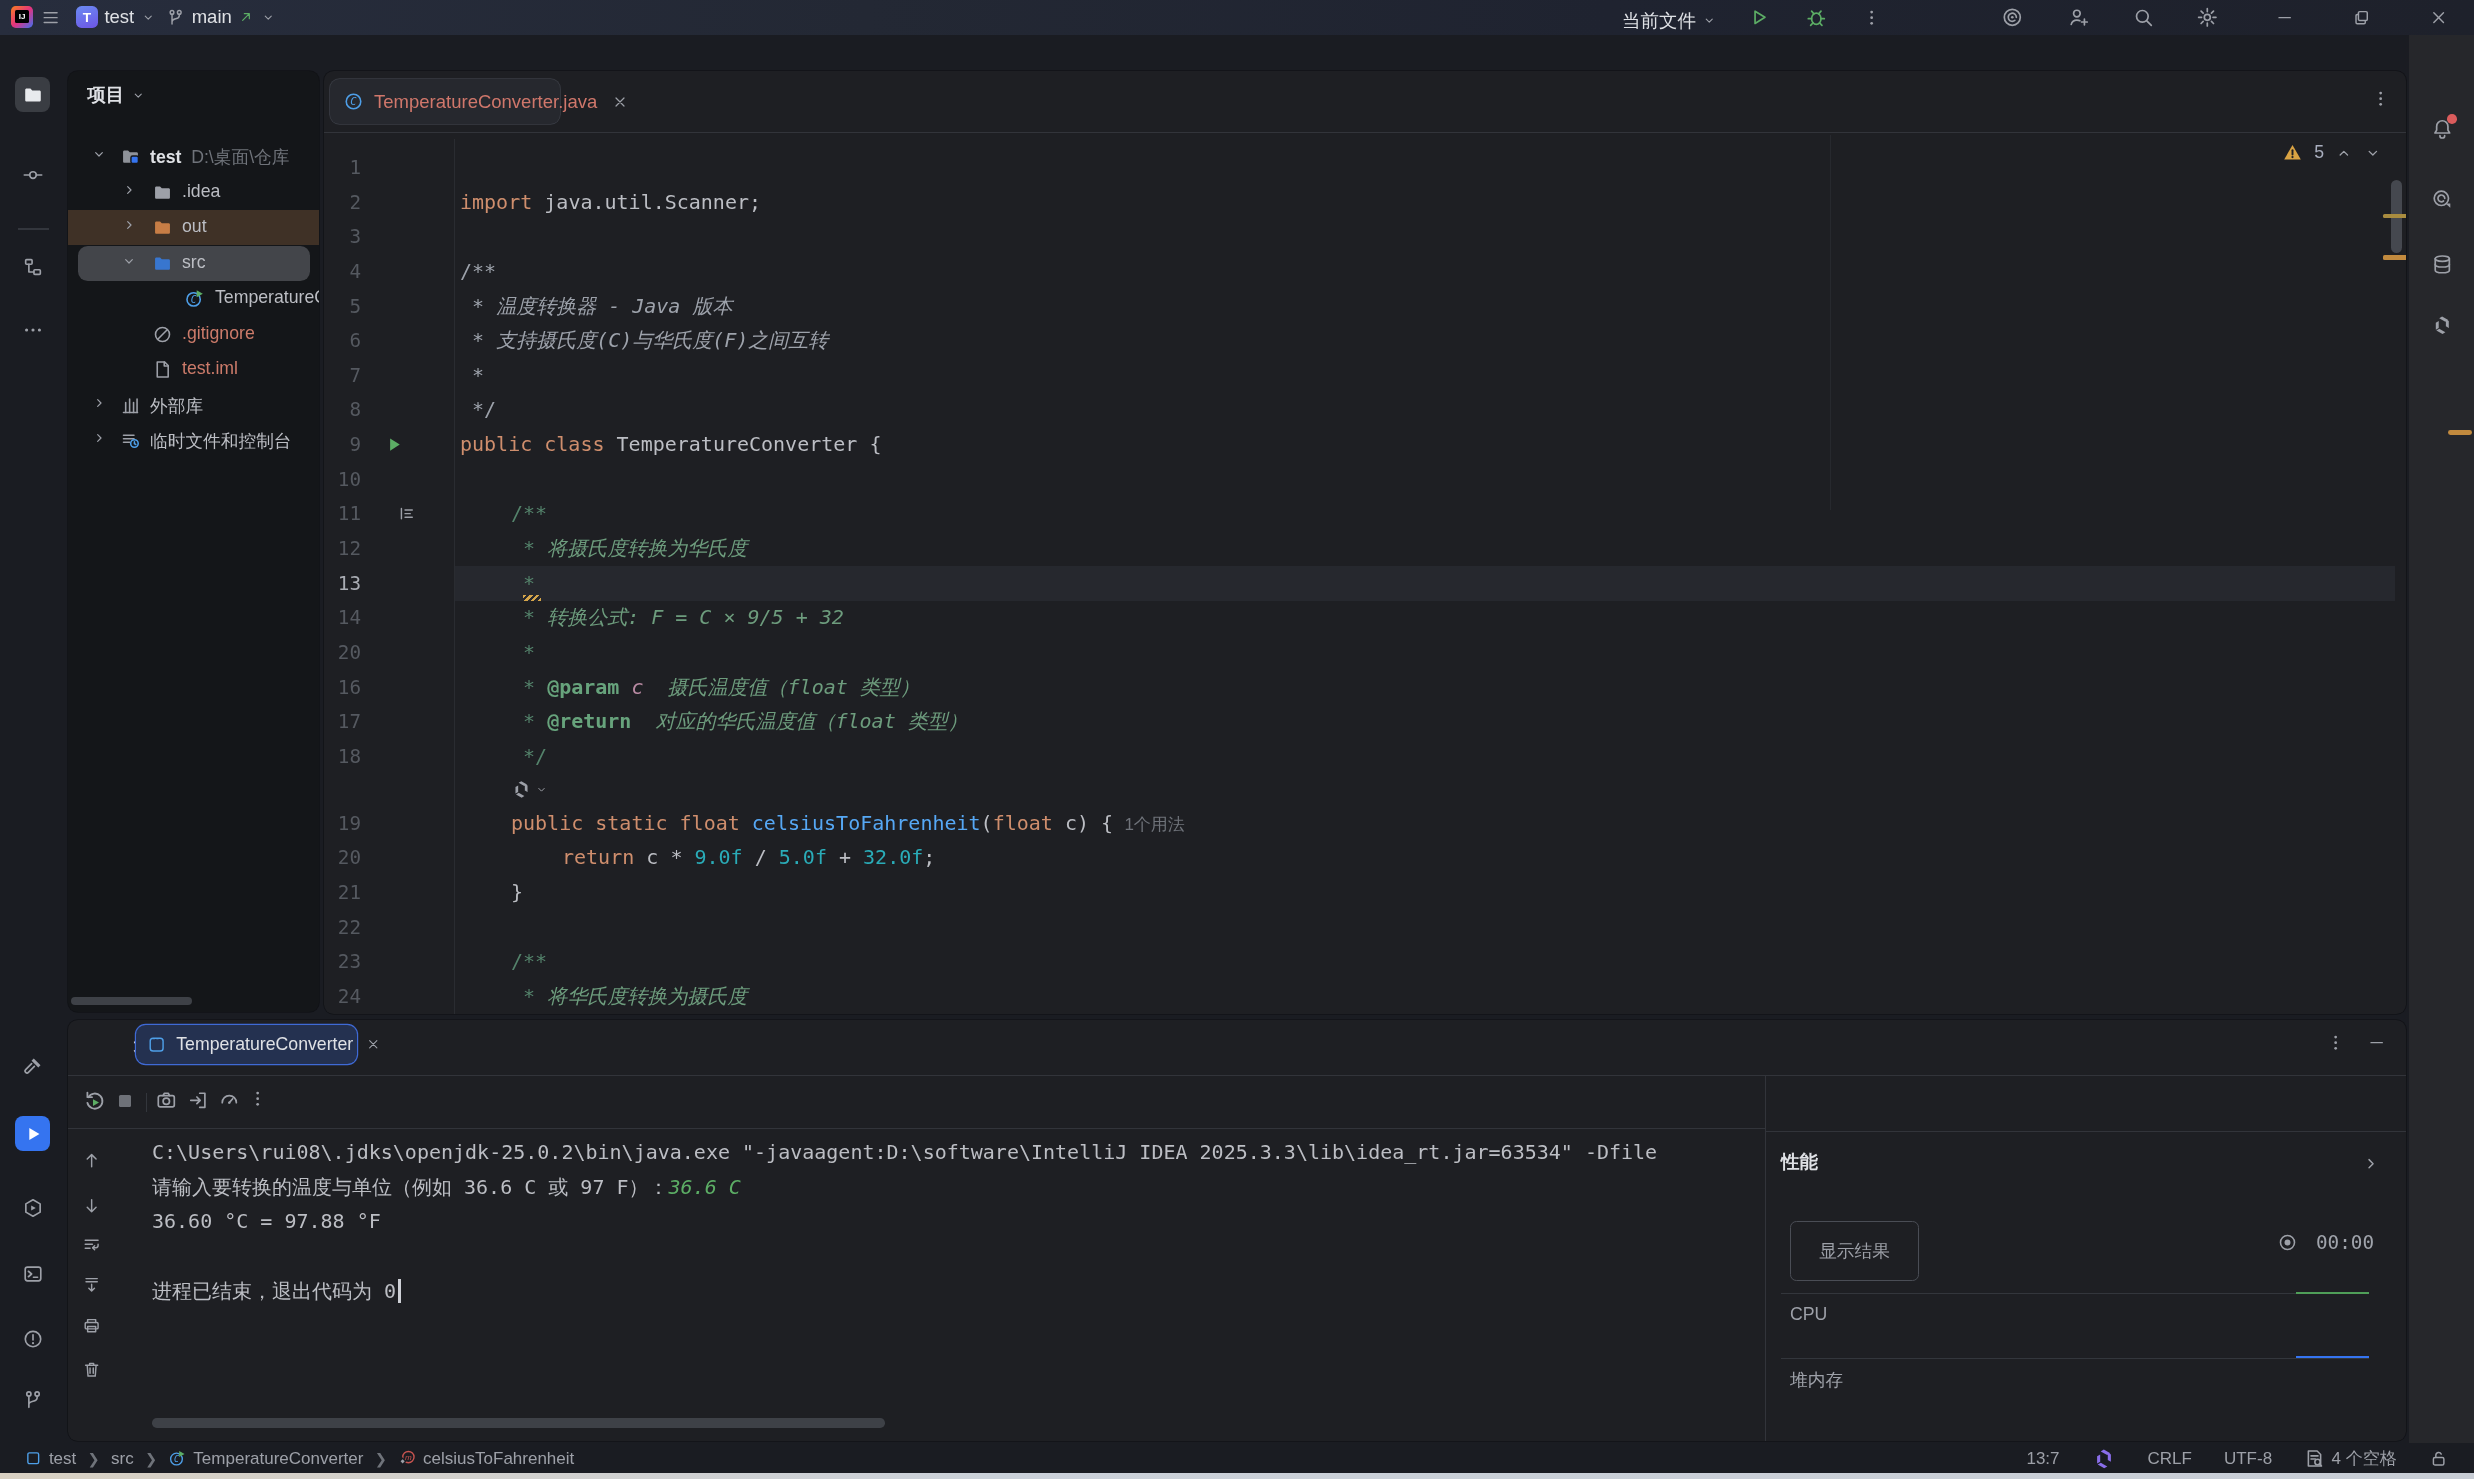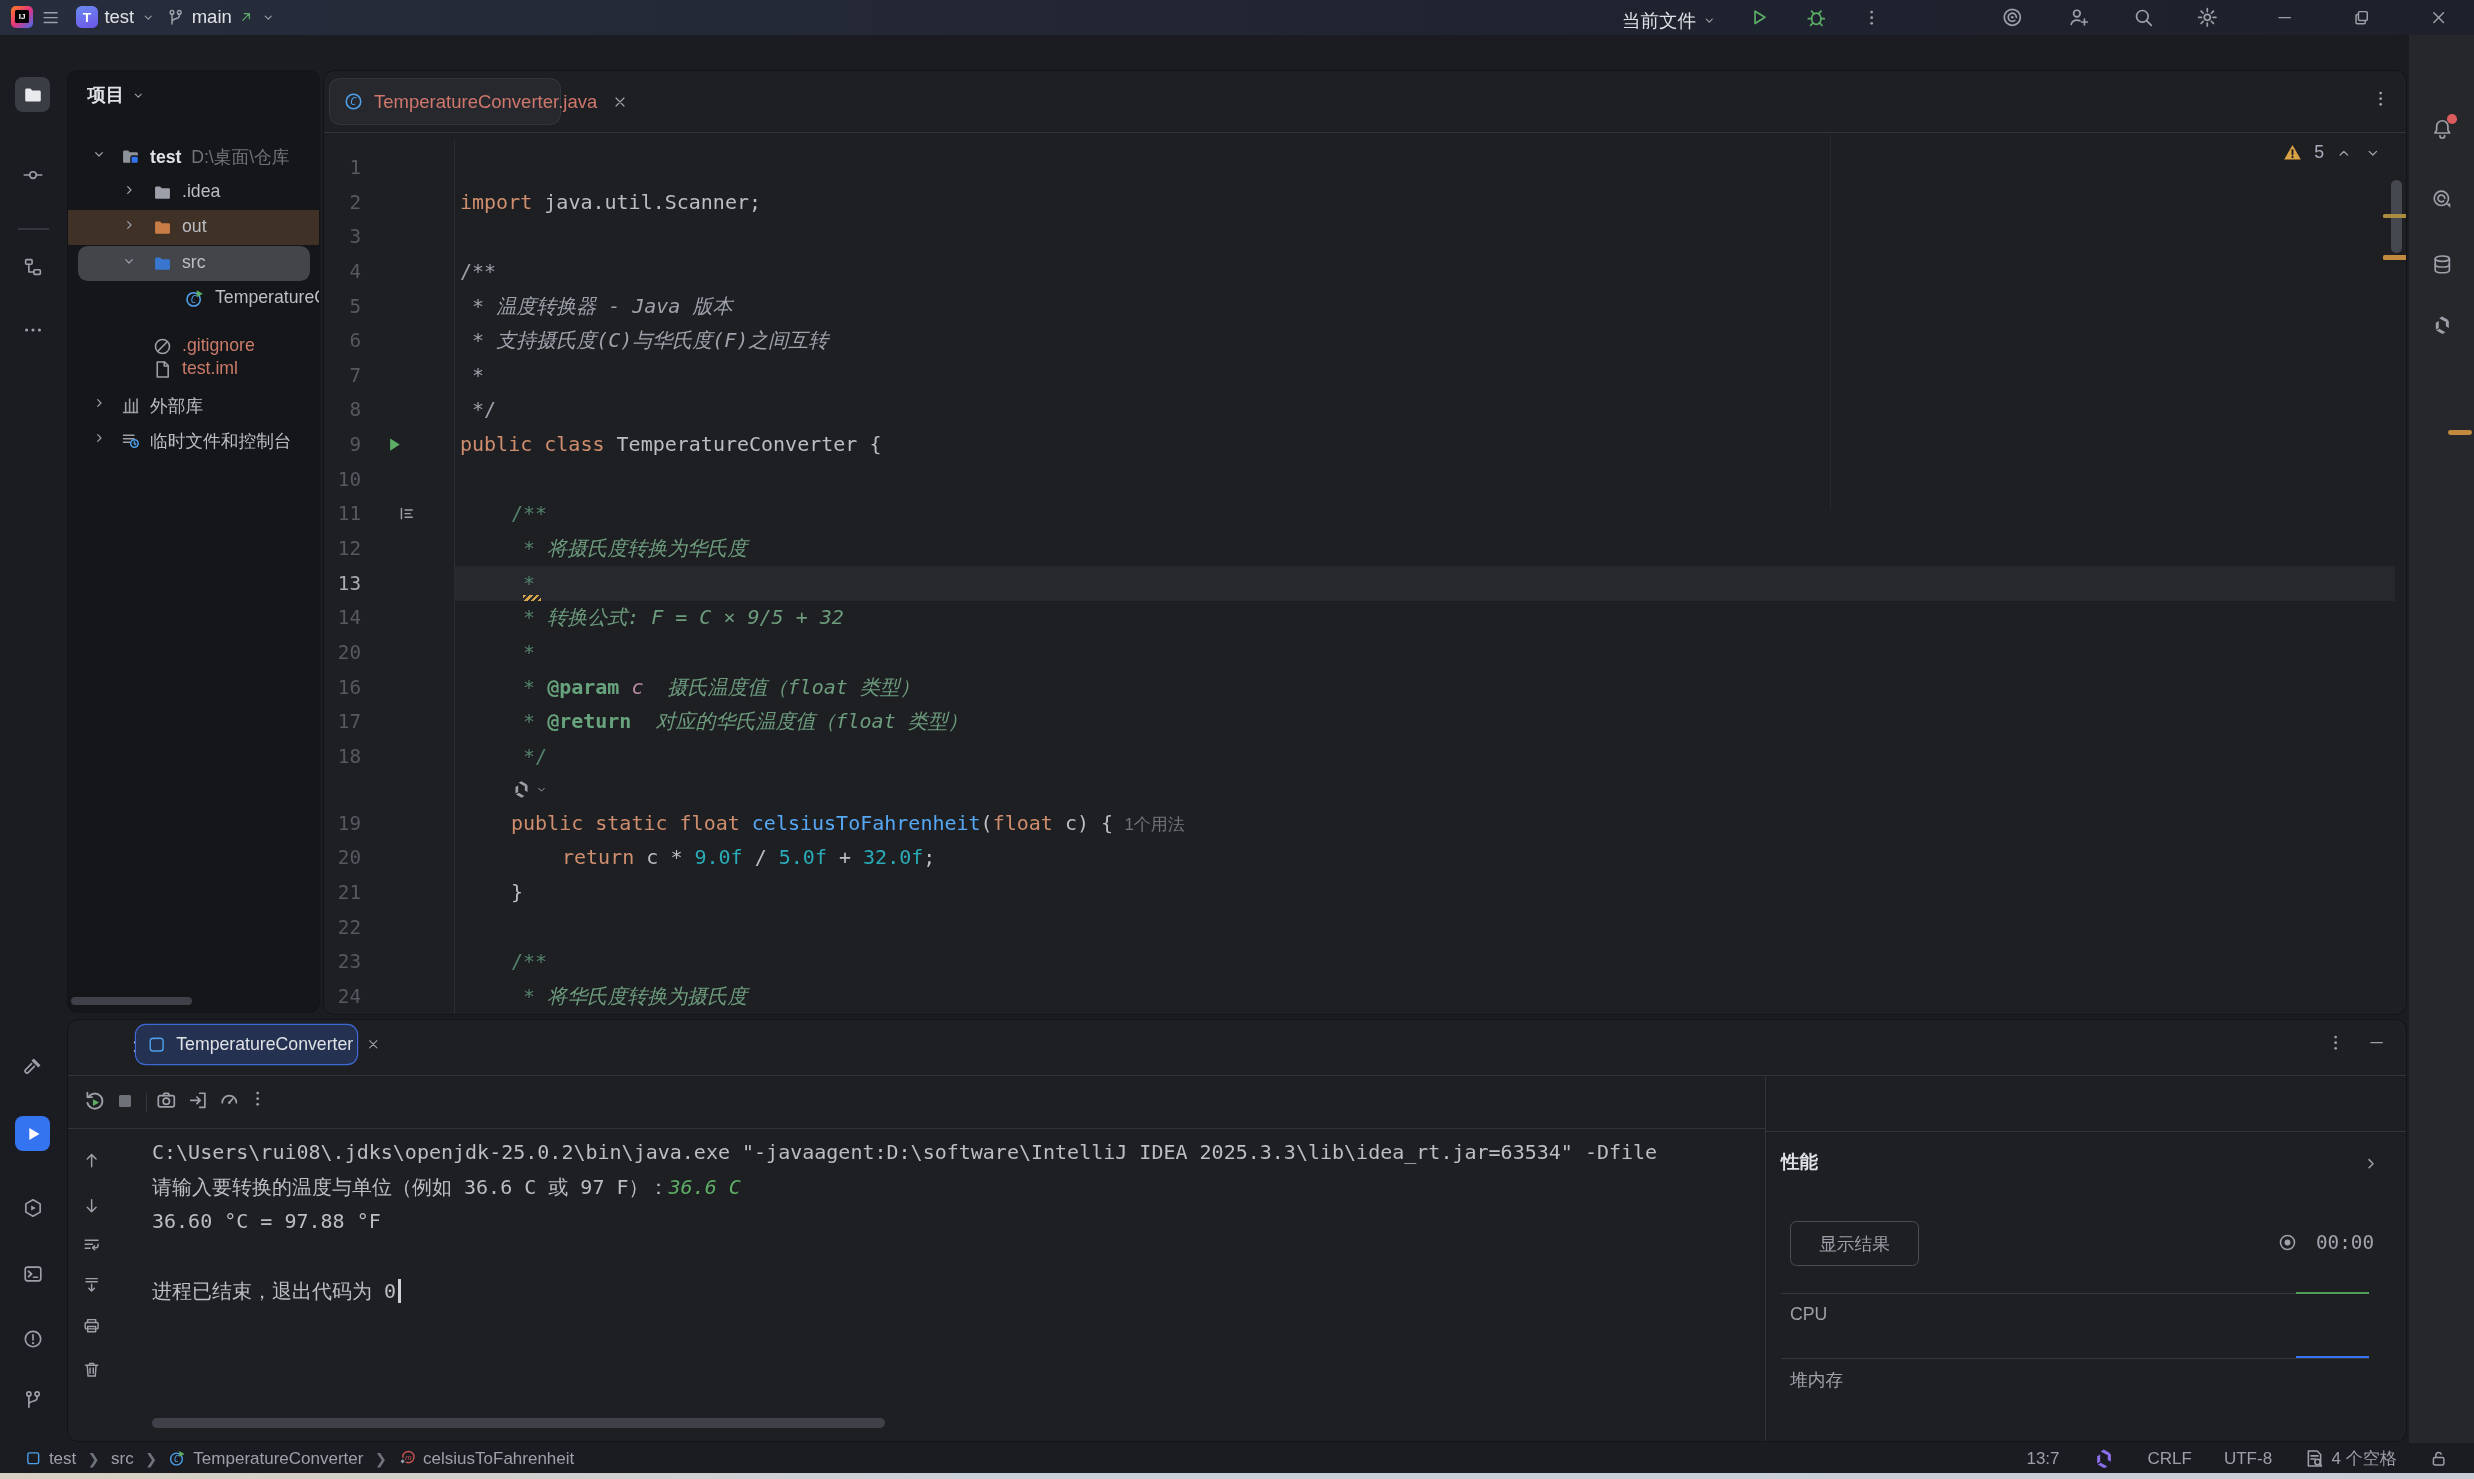--- a/index.html
+++ b/index.html
@@ -82,21 +82,21 @@
     box-shadow:0 0 0 1.2px #3F6AD6;display:flex;align-items:center;gap:9.7px;padding:0 11.3px;box-sizing:border-box;
     font-size:17.7px;color:#DFE1E5;white-space:nowrap;}
   .run-sep{position:absolute;background:#32343A;height:0.8px;}
   .ctool{position:absolute;top:69px;width:24px;height:24px;}
   .cgut{position:absolute;width:21px;height:21px;left:13.7px;}
   .console-line{position:absolute;left:84px;height:35px;line-height:35px;white-space:pre;
     font-family:"DejaVu Sans Mono","Liberation Mono",monospace;font-size:20px;color:#BCBEC4;}
   .cursor{display:inline-block;width:3.2px;height:24px;background:#CED0D6;vertical-align:-4.8px;margin-left:1.6px;}
   .perf-div{position:absolute;left:1697px;top:55px;width:0.8px;height:366px;background:#32343A;}
   .perf-h{position:absolute;left:1713px;top:129px;font-size:18.5px;font-weight:bold;color:#DFE1E5;}
-  .btn-ghost{position:absolute;left:1722px;top:201px;width:129px;height:45px;border-radius:6.4px;
+  .btn-ghost{position:absolute;left:1722px;top:201px;width:129px;height:60px;border-radius:6.4px;
     border:0.8px solid #4A4D55;color:#9DA0A8;font-size:17.7px;display:flex;align-items:center;justify-content:center;background:transparent;}
   .timer{position:absolute;left:2209px;top:211px;display:flex;align-items:center;gap:18px;color:#A0A4AC;
     font-size:19.3px;font-family:"DejaVu Sans Mono","Liberation Mono",monospace;}
   .graph-line{position:absolute;left:1713px;width:588px;height:0.8px;background:#33363C;}
   .graph-tip{position:absolute;width:73px;}
   .perf-lbl{position:absolute;left:1722px;font-size:17.7px;color:#9DA0A8;}
   
   .status{position:absolute;left:0;top:1444px;width:2475px;height:29px;display:flex;align-items:center;
     font-size:17px;color:#9DA0A8;}
   .crumbs{position:absolute;left:24px;display:flex;align-items:center;gap:11.3px;}
@@ -381,21 +381,21 @@
           <div class="tree-lbl " style="left:114px">src</div>
         </div>
         <div class="tree-row" style="top:210px">
           <div class="tree-it" style="left:116px"><i class="ic " style="width:21px;height:21px;"><svg viewBox="0 0 24 24" fill="none" stroke="currentColor" stroke-width="1.8" stroke-linecap="round" stroke-linejoin="round">
                 <circle cx="11" cy="13" r="7.6" stroke="#4E9FE8"></circle>
                 <text x="11" y="17" text-anchor="middle" font-size="11" font-family="monospace" fill="#4E9FE8" stroke="none">C</text>
                 <path d="M14.5 2.5l7 4-7 4z" fill="#5CAD65" stroke="none"></path>
               </svg></i></div>
           <div class="tree-lbl " style="left:147px">TemperatureConverter</div>
         </div>
-        <div class="tree-row" style="top:258px">
+        <div class="tree-row" style="top:246px">
           <div class="tree-it" style="left:84px"><i class="ic " style="width:21px;height:21px;"><svg viewBox="0 0 24 24" fill="none" stroke="currentColor" stroke-width="1.8" stroke-linecap="round" stroke-linejoin="round">
                 <circle cx="12" cy="12" r="8"></circle>
                 <path d="M6.6 17.4L17.4 6.6"></path>
               </svg></i></div>
           <div class="tree-lbl salmon" style="left:114px">.gitignore</div>
         </div>
         <div class="tree-row" style="top:281px">
           <div class="tree-it" style="left:84px"><i class="ic " style="width:21px;height:21px;"><svg viewBox="0 0 24 24" fill="none" stroke="currentColor" stroke-width="1.8" stroke-linecap="round" stroke-linejoin="round">
                 <path d="M6 3.5h8.5L18.5 7.5V20.5H6z"></path>
                 <path d="M14 3.5v4.5h4.5"></path>

